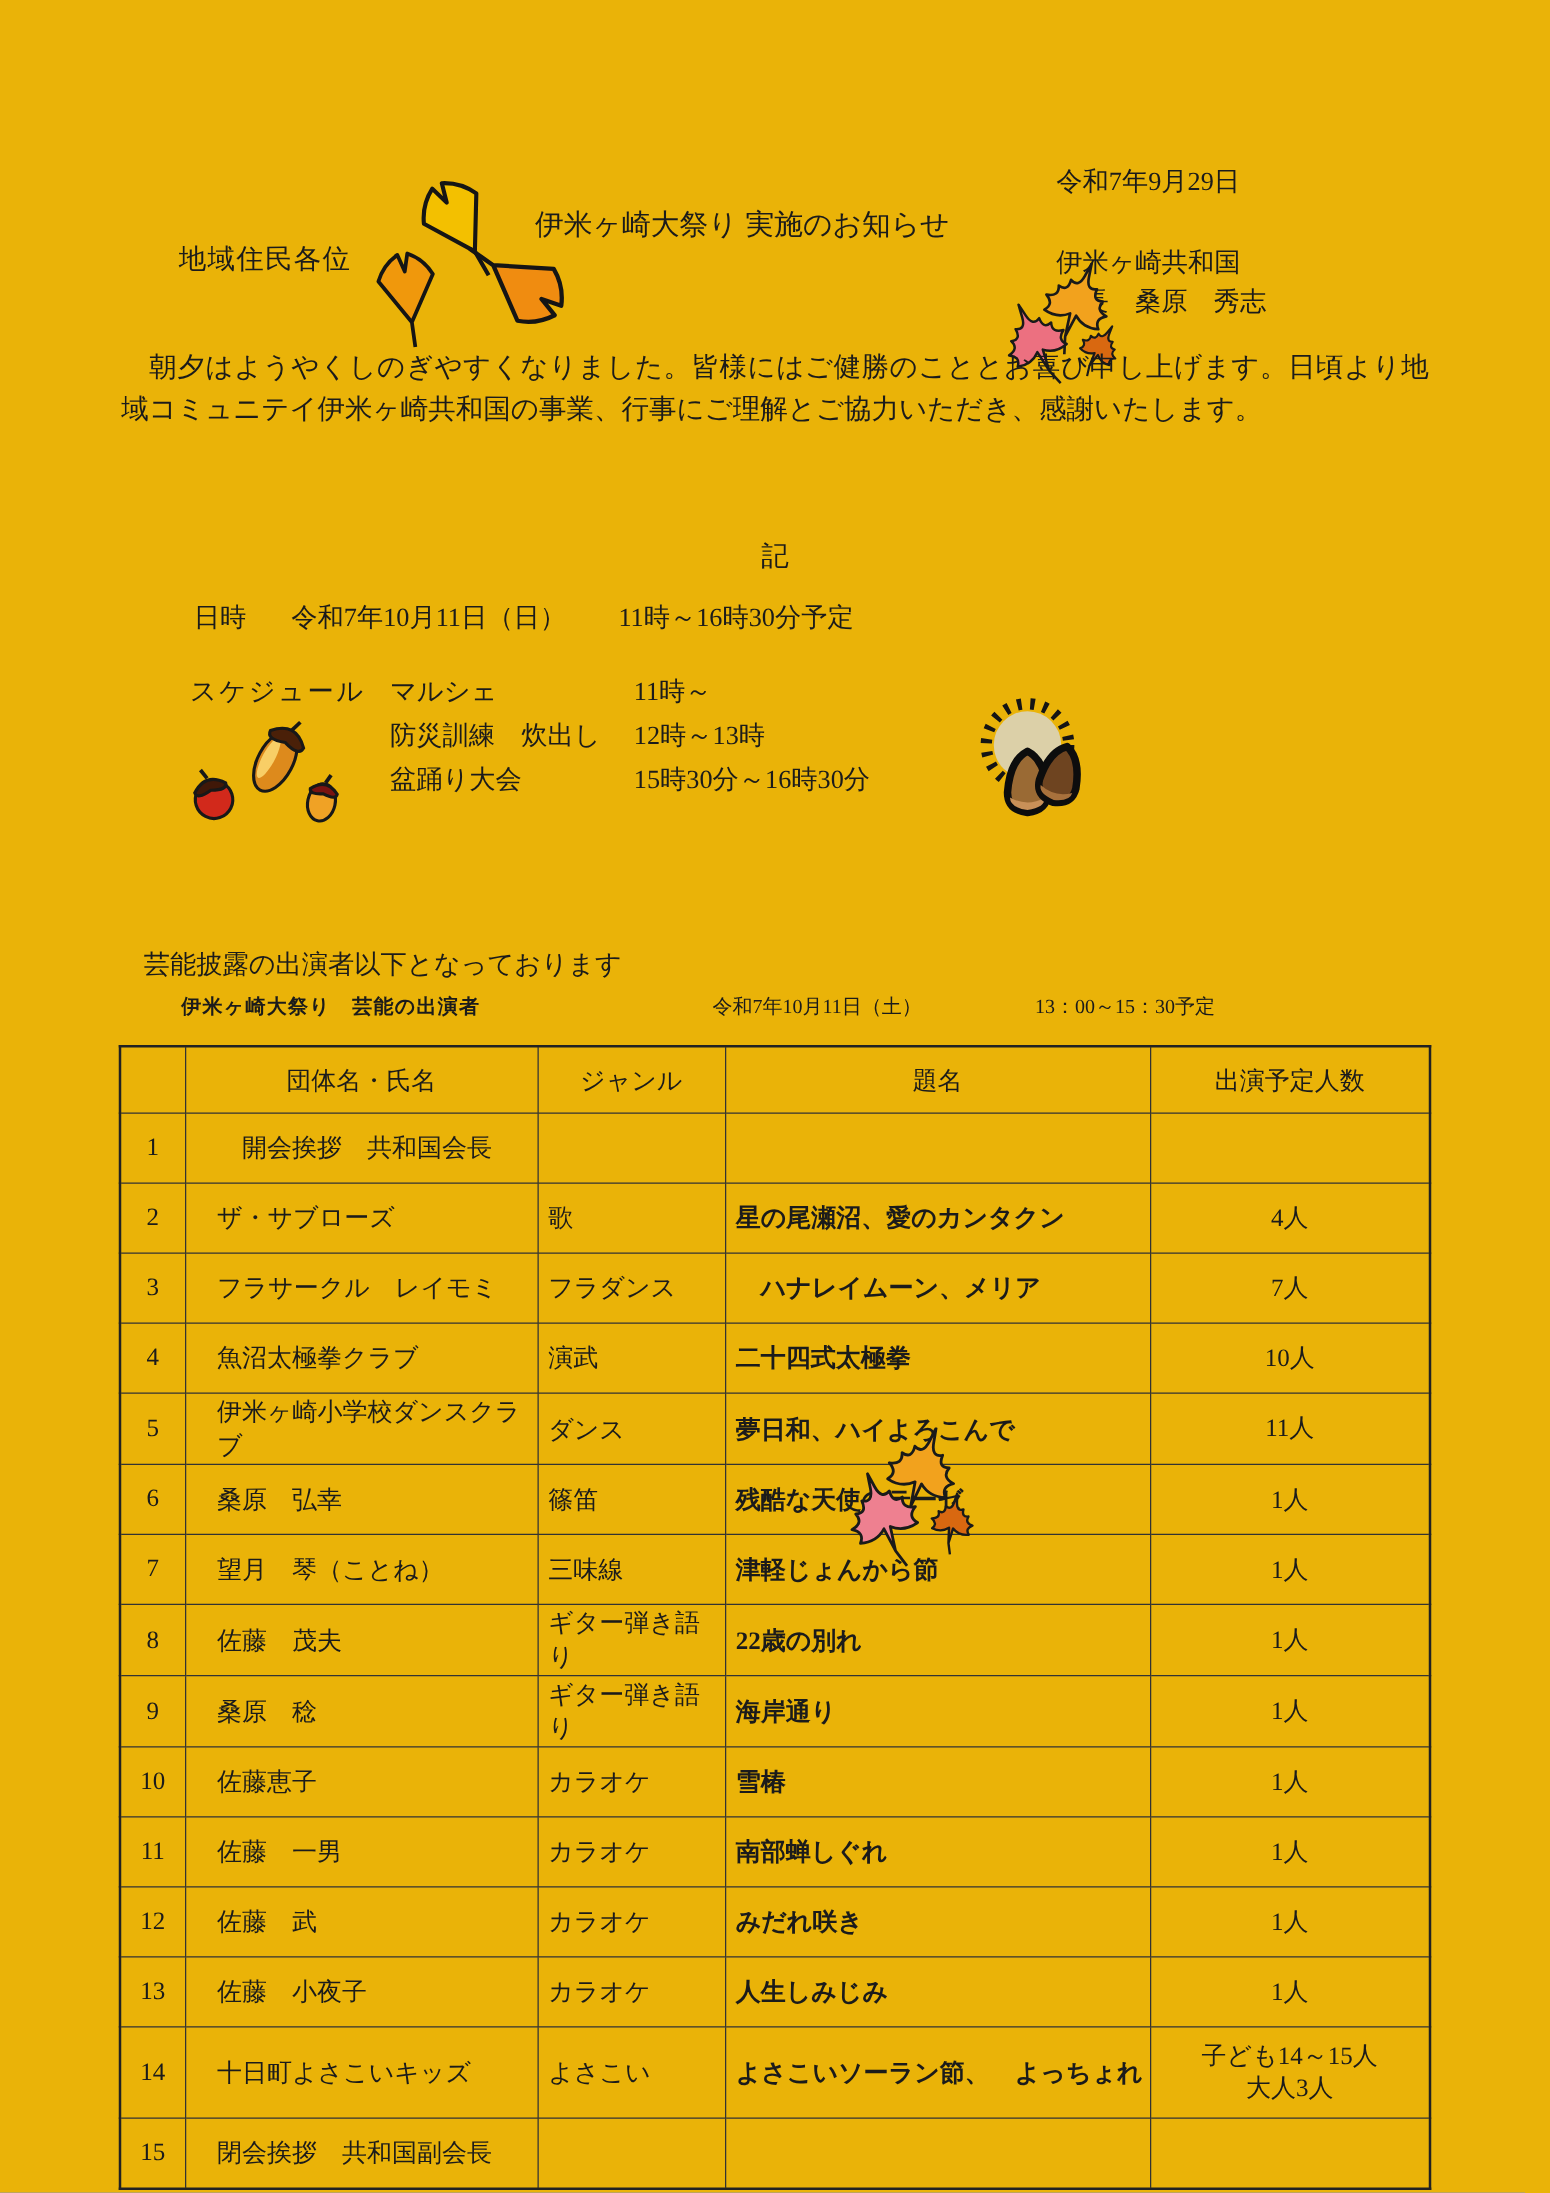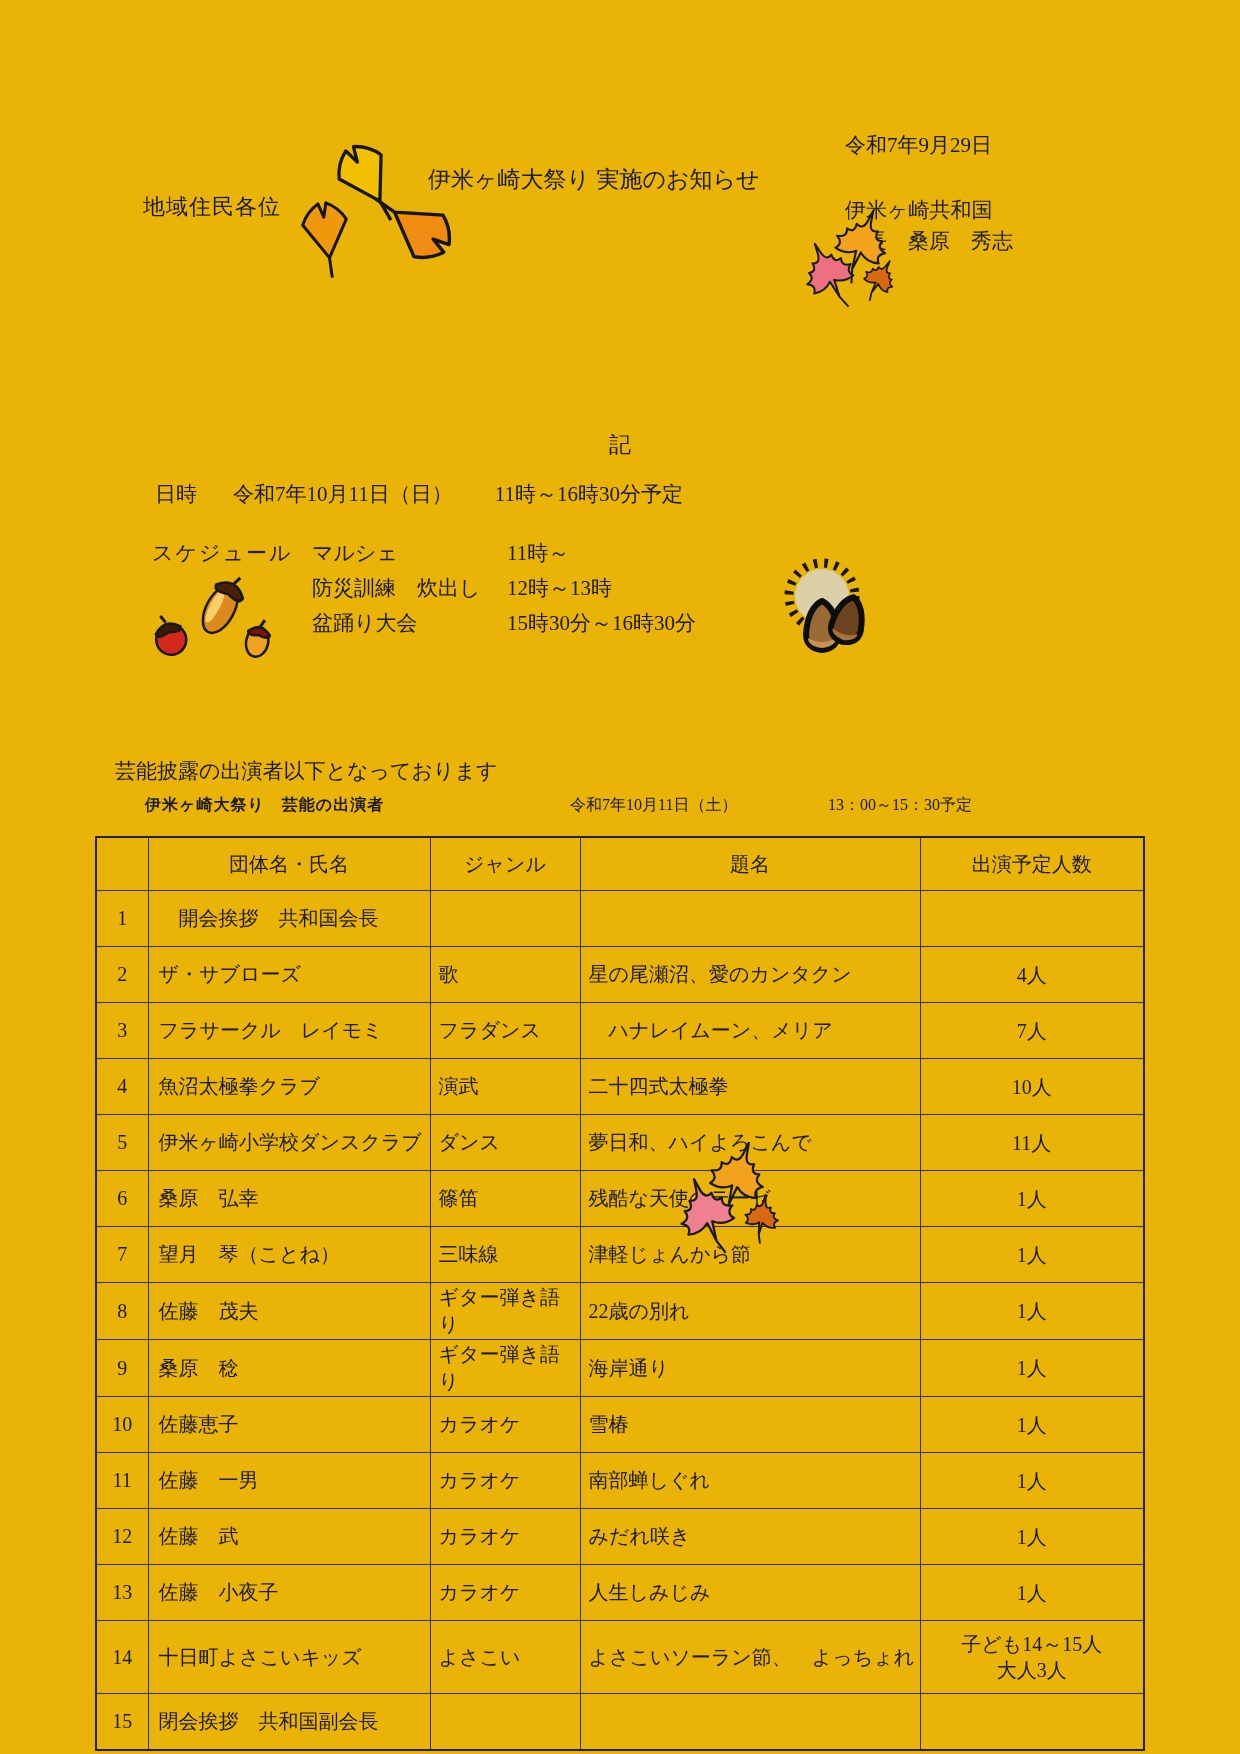--- a/index.html
+++ b/index.html
@@ -50,23 +50,23 @@
   .tt-date  { position:absolute; left:570px; }
   .tt-time  { position:absolute; left:828px; }
 
   .perf-table { position:absolute; left:95px; top:836px; width:1048px;
                 border-collapse:collapse; table-layout:fixed; border:2px solid #222; }
   .perf-table th, .perf-table td { border:1.5px solid #333; font-size:20px;
                 font-weight:normal; overflow:hidden; }
   .perf-table th { height:50px; text-align:center; }
   .perf-table td { height:53px; }
   td.col-no    { text-align:center; }
-  td.col-name  { padding-left:10px; }
+  td.col-name  { padding-left:25px; }
   td.col-genre { padding-left:8px; }
-  td.col-title { padding-left:8px; }
+  td.col-title { padding-left:8px;font-weight:bold; }
   td.col-count { text-align:center; white-space:pre-line; line-height:26px; }
   tr.tall td   { height:70px; }
 </style>
 </head>
 <body>
 
 <svg width="0" height="0" style="position:absolute" aria-hidden="true">
   <defs>
     <path id="ginkgo-leaf" d="M30,58 L8,22 A40,40 0 0 1 26,3 L30,17 L34,3 A40,40 0 0 1 52,22 Z M30,58 L30,78"></path>
     <path id="maple-leaf" d="M40,74 L37,52 Q27,61 13,57 Q20,49 10,43 Q22,41 18,31 Q28,34 27,22 Q36,27 38,14 Q39,7 40,1 Q41,7 42,14 Q44,27 53,22 Q52,34 62,31 Q58,41 70,43 Q60,49 67,57 Q53,61 43,52 Z M40,74 L45,90"></path>
@@ -87,20 +87,21 @@
     <use href="#ginkgo-leaf" transform="translate(5,60) scale(1.0) rotate(-8,30,40)" fill="#F0980C" stroke="#151515" stroke-width="3" stroke-linejoin="round"></use>
   </svg>
 
   <svg class="abs maple-top-svg" width="115" height="100" viewBox="0 0 115 100">
     <use href="#maple-leaf" transform="translate(30,-2) scale(0.85) rotate(20,40,40)" fill="#F2A21D" stroke="#1a1a1a" stroke-width="2.5" stroke-linejoin="round"></use>
     <use href="#maple-leaf" transform="translate(-2,30) scale(0.8) rotate(-25,40,40)" fill="#EC7080" stroke="#1a1a1a" stroke-width="2.5" stroke-linejoin="round"></use>
     <use href="#maple-leaf" transform="translate(62,48) scale(0.5) rotate(30,40,40)" fill="#D96810" stroke="#1a1a1a" stroke-width="3.5" stroke-linejoin="round"></use>
   </svg>
 
   <div class="body-text">
+    <p>　朝夕はようやくしのぎやすくなりました。皆様にはご健勝のこととお喜び申し上げます。日頃より地域コミュニテイ伊米ヶ崎共和国の事業、行事にご理解とご協力いただき、感謝いたします。</p>
   </div>
 
   <div class="ki-marker">記</div>
 
   <div class="abs detail-line datetime-line">
     <span class="dl-label">日時</span><span>令和7年10月11日（日）　　11時～16時30分予定</span>
   </div>
 
   <div class="abs sched-label">スケジュール</div>
   <div class="sched-rows">

